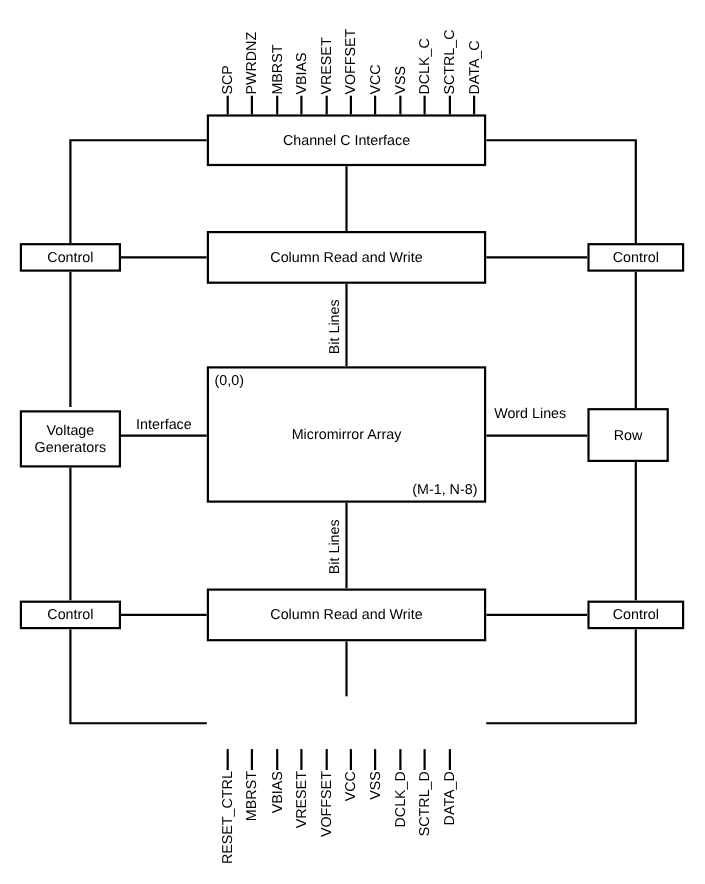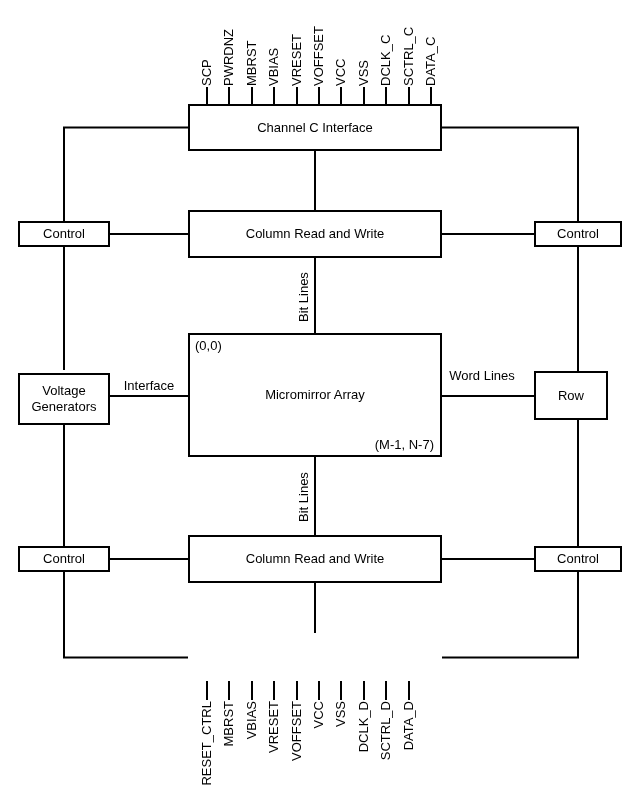--- a/index.html
+++ b/index.html
@@ -144,21 +144,21 @@
   </div>
 
   <div class="box" style="left:18px;top:373px;width:92px;height:52px">
     <span class="lbl">Voltage
 Generators</span>
   </div>
 
   <div class="box" style="left:188px;top:333px;width:254px;height:124px">
     <span class="lbl">Micromirror Array</span>
     <span class="corner tl">(0,0)</span>
-    <span class="corner br">(M-1, N-7)</span>
+    <span class="corner br">(M-1, N-8)</span>
   </div>
 
   <div class="box" style="left:534px;top:371px;width:74px;height:49px">
     <span class="lbl">Row</span>
   </div>
 
   <div class="box" style="left:18px;top:546px;width:92px;height:26px">
     <span class="lbl">Control</span>
   </div>
 

